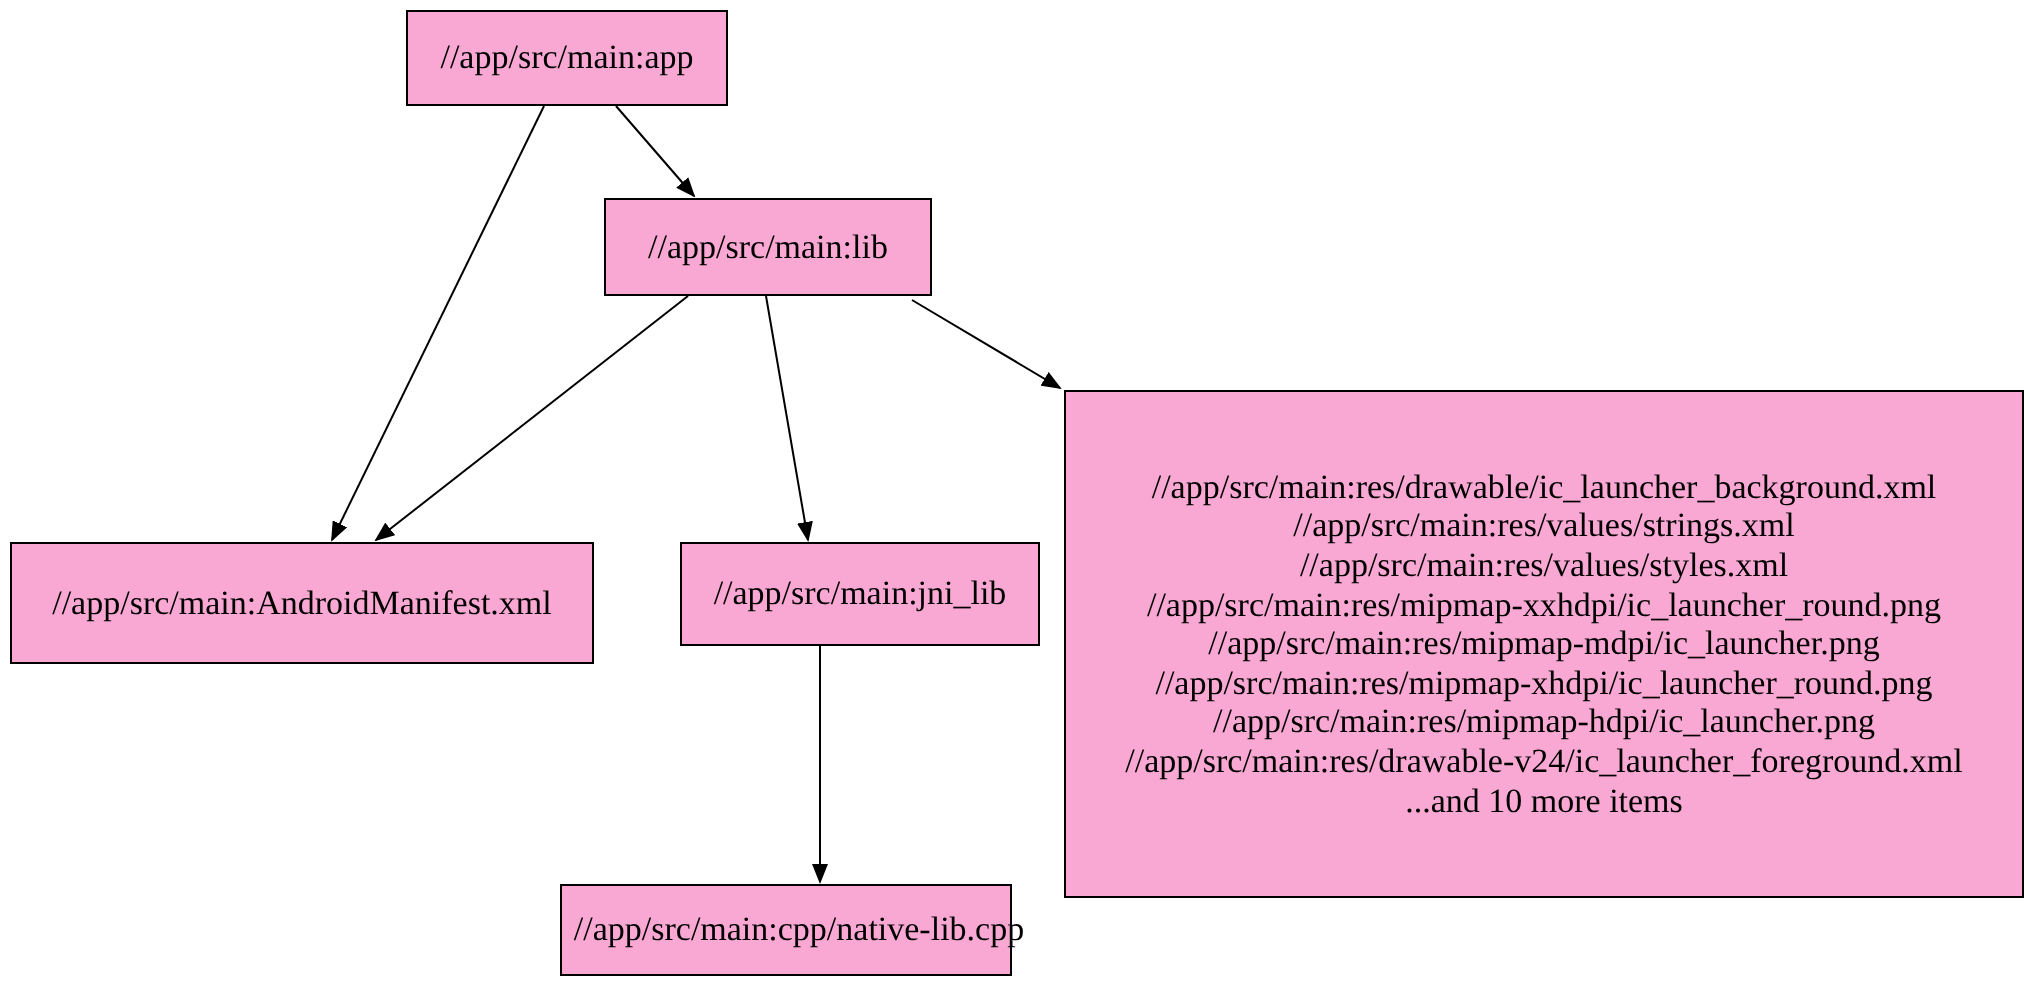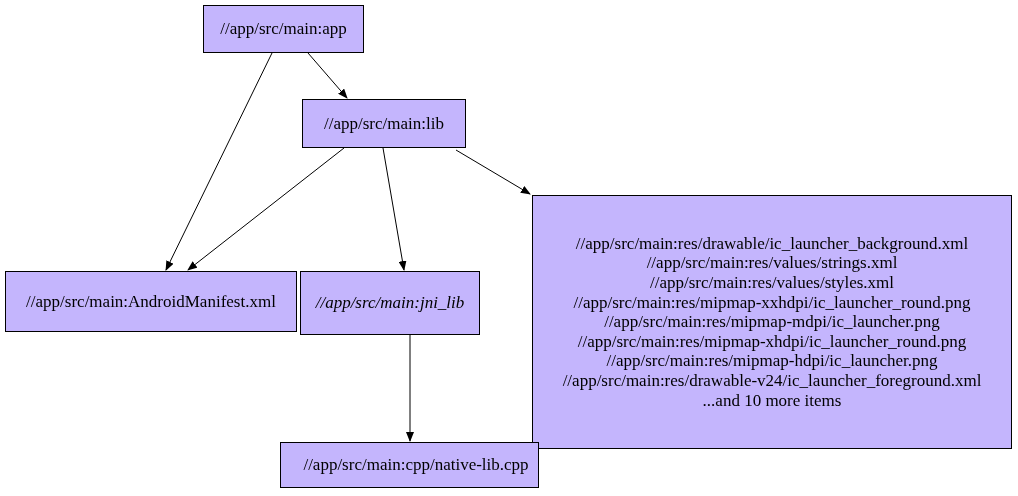--- a/index.html
+++ b/index.html
@@ -20,38 +20,38 @@
     position: absolute;
     left: 0;
     top: 0;
     width: 1018px;
     height: 496px;
   }
   .node {
     position: absolute;
     box-sizing: border-box;
     border: 1px solid #000000;
-    background: #c4b5fd;
+    background: #f9a8d4;
     display: flex;
     align-items: center;
     justify-content: center;
     text-align: center;
     font-size: 17px;
     white-space: nowrap;
   }
   .node.multi {
     flex-direction: column;
     line-height: 19.6px;
   }
   #node-app        { left: 203px; top: 5px;   width: 161px; height: 48px; }
   #node-lib        { left: 302px; top: 99px;  width: 164px; height: 49px; }
   #node-manifest   { left: 5px;   top: 271px; width: 292px; height: 61px; }
-  #node-jni-lib    { left: 300px; top: 271px; width: 180px; height: 64px; font-style: italic; }
+  #node-jni-lib    { left: 340px; top: 271px; width: 180px; height: 52px; }
   #node-res-group  { left: 532px; top: 195px; width: 480px; height: 254px; }
-  #node-native-lib { left: 280px; top: 442px; width: 259px; height: 46px; padding-left: 13px; }
+  #node-native-lib { left: 280px; top: 442px; width: 226px; height: 46px; padding-left: 13px; }
 </style>
 </head>
 <body>
 
 <div id="canvas">
 
   <svg id="edges" viewBox="0 0 1018 496" xmlns="http://www.w3.org/2000/svg">
     <defs>
       <marker id="arrow" markerWidth="10" markerHeight="8" refX="9" refY="4" orient="auto" markerUnits="userSpaceOnUse">
         <path d="M0,0 L10,4 L0,8 z" fill="#000000"></path>

